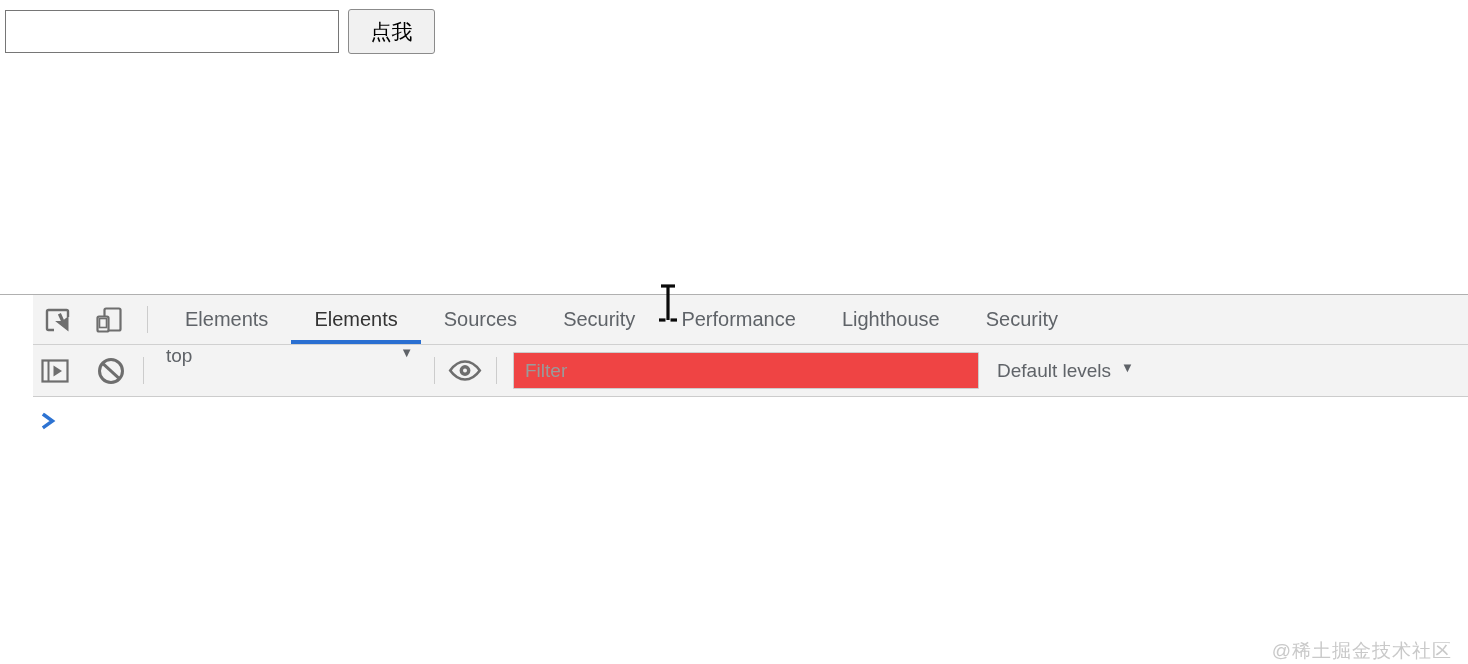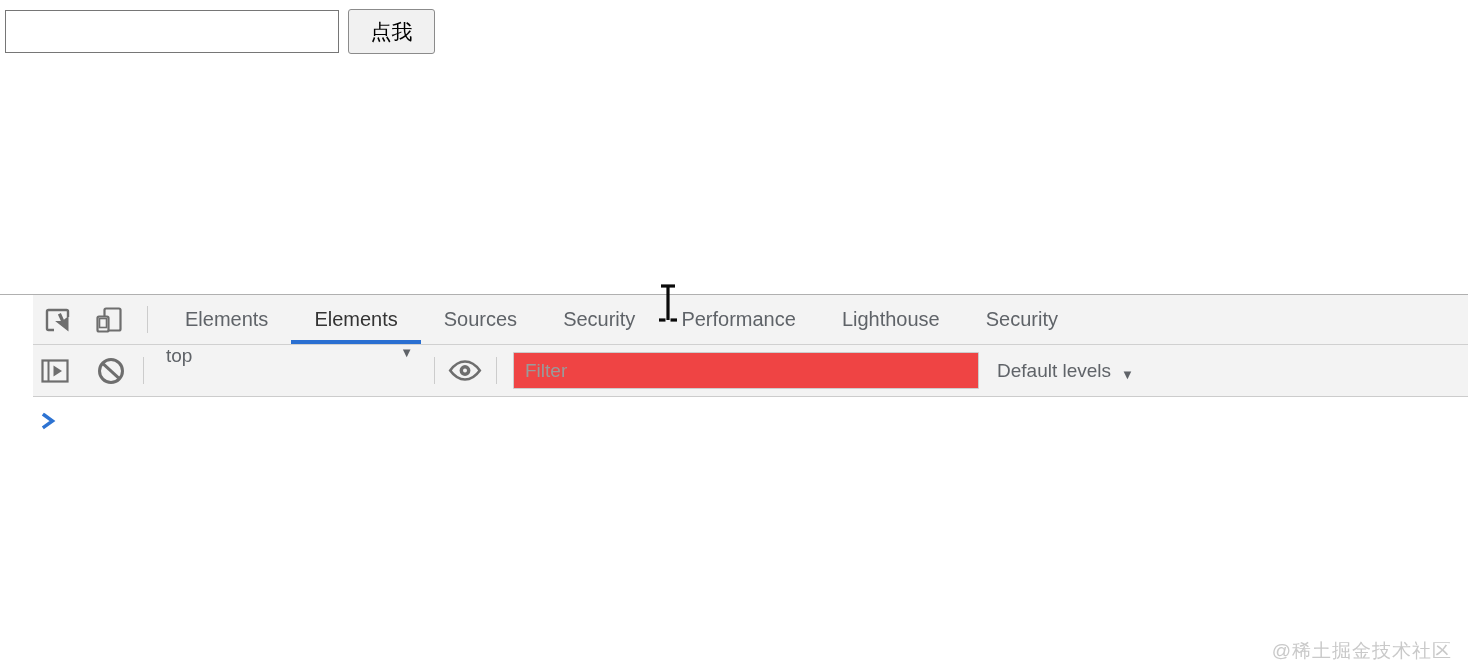--- a/index.html
+++ b/index.html
@@ -69,21 +69,21 @@
   .dd-arrow{font-size:13px;color:#5f6368;}
   .context-select .dd-arrow{margin-right:6px;}
   .filter-input{
     margin-left:16px;width:466px;height:37px;box-sizing:border-box;
     border:1px solid #ccc;background:#ef4444;border-radius:1px;
     font-size:19px;padding:0 11px;color:#333;outline:none;
     font-family:"Liberation Sans","DejaVu Sans",sans-serif;flex:0 0 auto;
   }
   .filter-input::placeholder{color:#9a9a9a;}
   .default-levels{
-    margin-left:18px;display:flex;align-items:flex-end;gap:10px;
+    margin-left:18px;display:flex;align-items:flex-start;gap:10px;
     font-size:19px;color:#5f6368;white-space:nowrap;flex:0 0 auto;
   }
   
   .console-area{flex:1;background:#fff;position:relative;}
   .prompt-row{padding:14px 0 0 8px;display:flex;align-items:center;}
   
   .watermark{
     position:absolute;right:16px;bottom:0;
     font-size:19px;color:#c9c9c9;letter-spacing:1px;
   }

